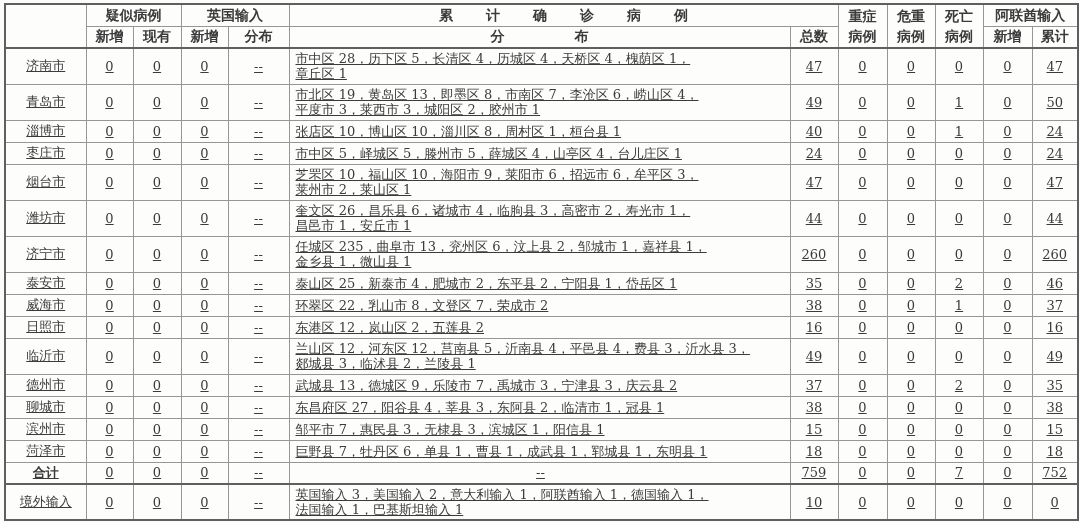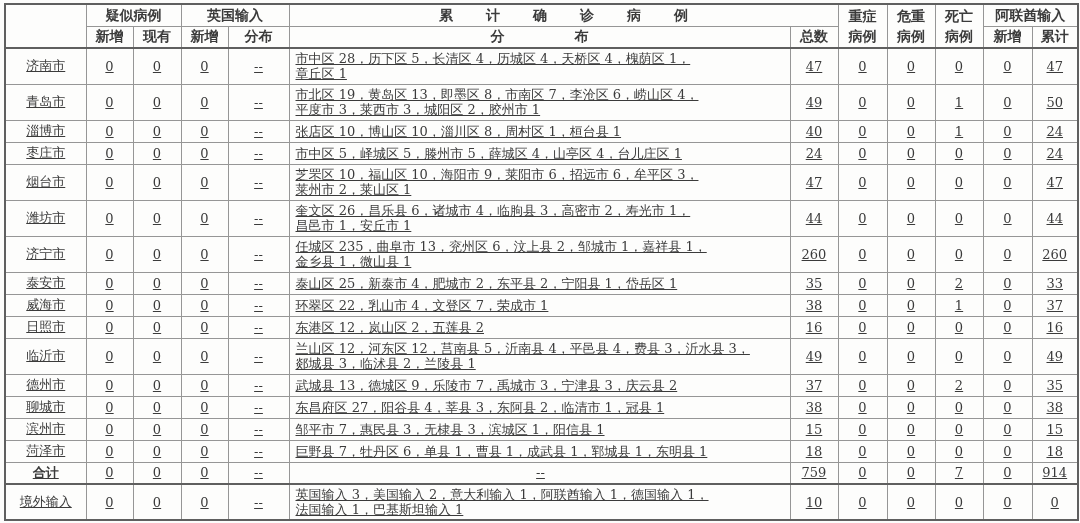--- a/index.html
+++ b/index.html
@@ -208,29 +208,29 @@
           <td>0</td>
           <td>0</td>
           <td>0</td>
           <td>--</td>
           <td class="dist">泰山区 25，新泰市 4，肥城市 2，东平县 2，宁阳县 1，岱岳区 1</td>
           <td>35</td>
           <td>0</td>
           <td>0</td>
           <td>2</td>
           <td>0</td>
-          <td>33</td>
+          <td>46</td>
         </tr>
         <tr>
           <td class="city-cell">威海市</td>
           <td>0</td>
           <td>0</td>
           <td>0</td>
           <td>--</td>
-          <td class="dist">环翠区 22，乳山市 4，文登区 7，荣成市 1</td>
+          <td class="dist">环翠区 22，乳山市 8，文登区 7，荣成市 2</td>
           <td>38</td>
           <td>0</td>
           <td>0</td>
           <td>1</td>
           <td>0</td>
           <td>37</td>
         </tr>
         <tr>
           <td class="city-cell">日照市</td>
           <td>0</td>
@@ -321,21 +321,21 @@
           <td>0</td>
           <td>0</td>
           <td>0</td>
           <td>--</td>
           <td class="dist center">--</td>
           <td>759</td>
           <td>0</td>
           <td>0</td>
           <td>7</td>
           <td>0</td>
-          <td>914</td>
+          <td>752</td>
         </tr>
         <tr class="import-row tall">
           <td class="city-cell">境外输入</td>
           <td>0</td>
           <td>0</td>
           <td>0</td>
           <td>--</td>
           <td class="dist">英国输入 3，美国输入 2，意大利输入 1，阿联酋输入 1，德国输入 1，
 法国输入 1，巴基斯坦输入 1</td>
           <td>10</td>

